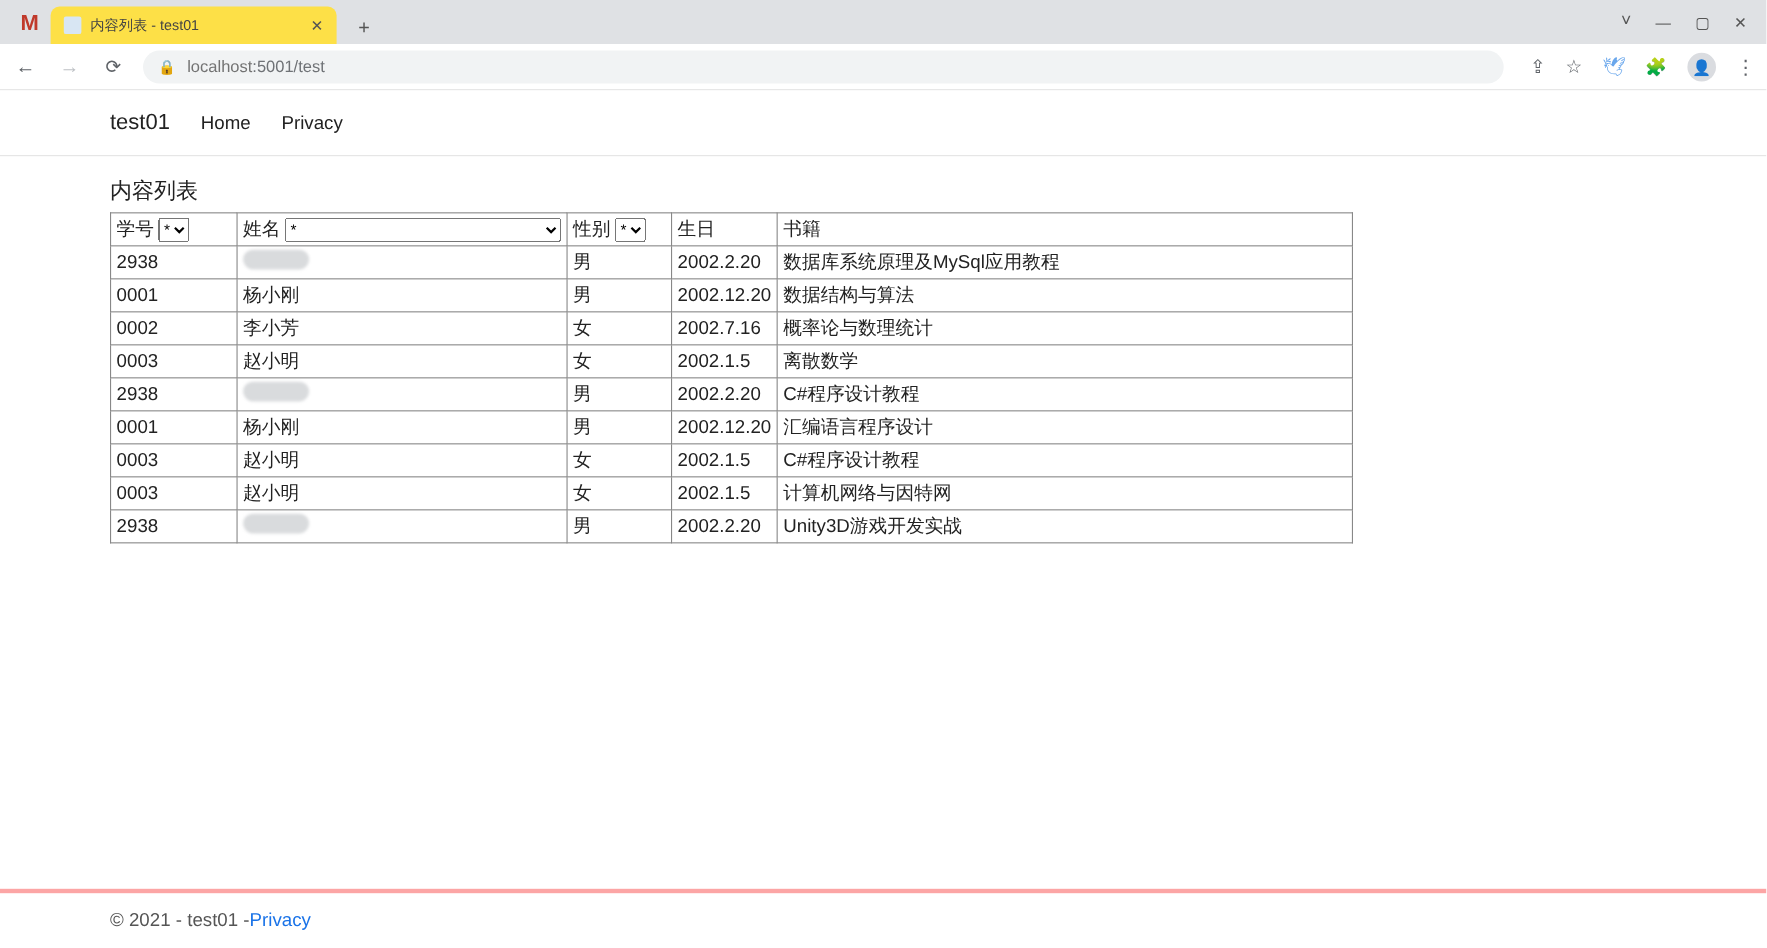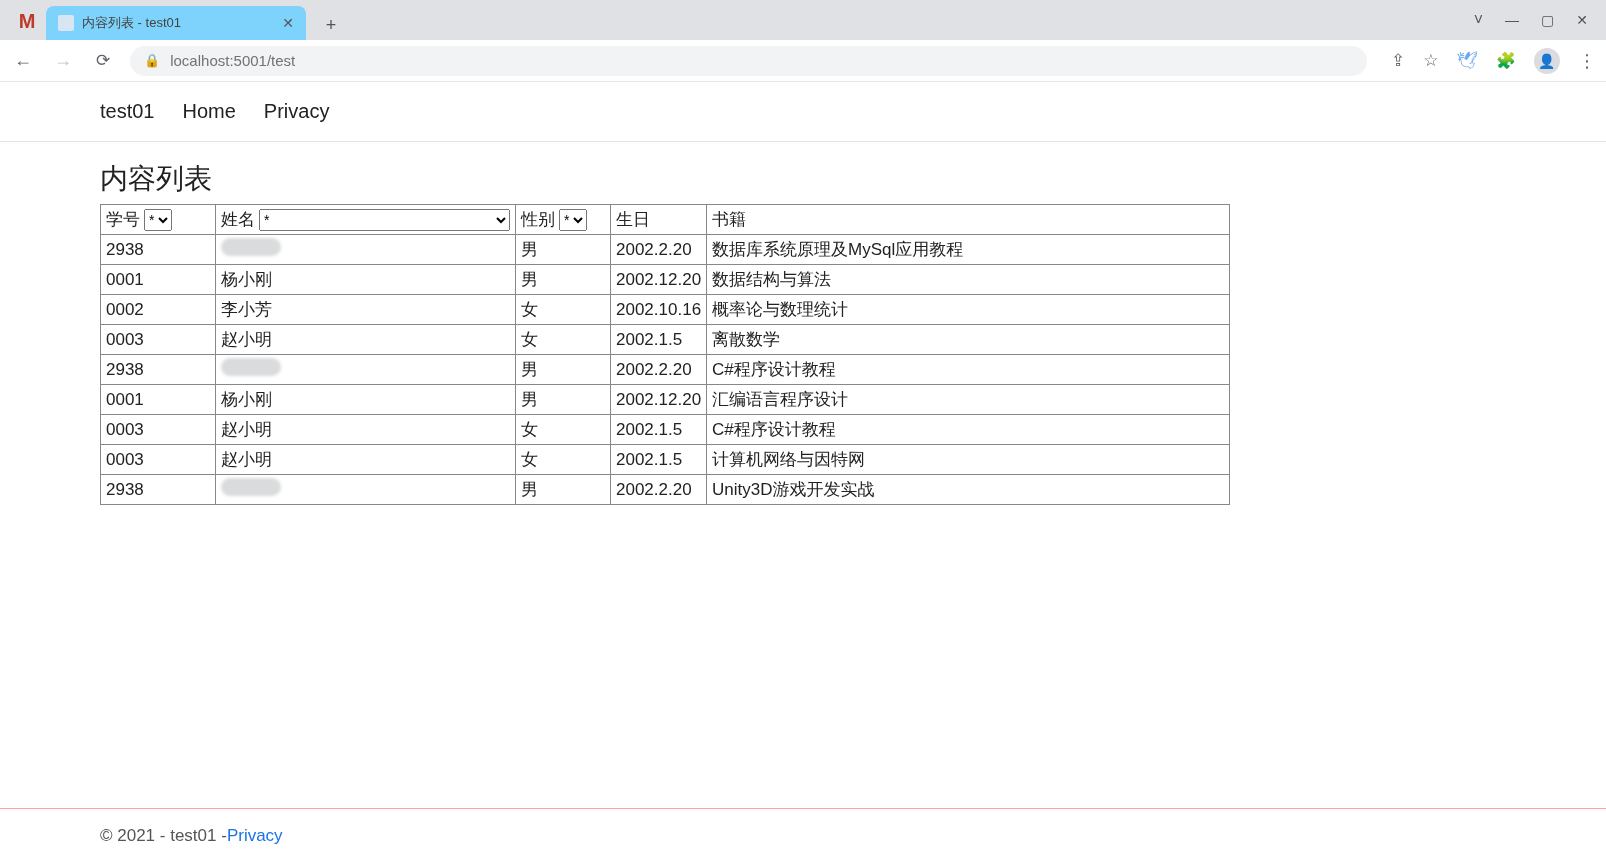--- a/index.html
+++ b/index.html
@@ -1,21 +1,21 @@
 <!DOCTYPE html>
 <html><head>
 <meta charset="utf-8">
 <style>
   * { box-sizing: border-box; margin: 0; padding: 0; }
   html, body { width: 100%; height: 100%; font-family: "Segoe UI", Arial, sans-serif; font-size: 16px; color: #222; background:#fff; }
   
   .chrome { width: 1606px; height: 862px; display:flex; flex-direction:column; background:#fff; }
   .tabstrip { height:40px; background:#dfe1e4; display:flex; align-items:flex-end; padding-left:8px; position:relative; }
   .tabstrip .favapp { width:38px; height:38px; display:flex; align-items:center; justify-content:center; font-weight:700; color:#c0392b; font-size:20px;}
-  .tab { height:34px; background:#7dd3fc; border-top-left-radius:8px; border-top-right-radius:8px; display:flex; align-items:center; padding:0 12px; min-width:260px; gap:8px; font-size:13px; color:#444; position:relative;}
+  .tab { height:34px; background:#fde047; border-top-left-radius:8px; border-top-right-radius:8px; display:flex; align-items:center; padding:0 12px; min-width:260px; gap:8px; font-size:13px; color:#444; position:relative;}
   .tab .favicon { width:16px; height:16px; background:#d8e6f3; border-radius:2px; display:inline-block;}
   .tab .close { margin-left:auto; font-size:14px; color:#555; cursor:pointer;}
   .newtab { width:30px; height:30px; display:flex; align-items:center; justify-content:center; font-size:18px; color:#555; margin-left:10px; cursor:pointer; border-radius:50%;}
   .win-controls { position:absolute; right:0; top:0; height:40px; display:flex; align-items:center; gap:22px; padding:0 18px; color:#555; }
   .win-controls span { cursor:pointer; font-size:14px;}
   .win-controls .chev { font-size:16px;}
   .addrrow { height:42px; background:#fff; border-bottom:1px solid #e5e5e5; display:flex; align-items:center; padding:0 10px; gap:14px; }
   .addrrow .navbtn { width:26px; height:26px; display:flex; align-items:center; justify-content:center; color:#5f6368; font-size:18px; cursor:pointer;}
   .addrrow .navbtn.disabled { color:#bfc2c6; cursor:default;}
   .addrrow .reload { font-size:17px; }
@@ -26,30 +26,30 @@
   .addr-right { display:flex; align-items:center; gap:18px; padding-left:10px; color:#5f6368;}
   .addr-right span { cursor:pointer; font-size:17px;}
   .addr-right .bird { color:#6aa7ec;}
   .addr-right .puzzle { font-size:16px;}
   .addr-right .avatar { width:26px; height:26px; border-radius:50%; background:#dadce0; display:flex; align-items:center; justify-content:center; font-size:14px;}
   .addr-right .kebab { font-size:18px;}
   
   .viewport { flex:1; overflow:auto; display:flex; flex-direction:column;}
   .navbar { height:60px; border-bottom:1px solid #e4e4e4; display:flex; align-items:center; padding:0 100px; gap:28px; font-size:18px;}
   .navbar .brand { font-size:20px; color:#222;}
-  .navbar a { color:#222; text-decoration:none; font-size:20px;}
+  .navbar a { color:#222; text-decoration:none; font-size:17px;}
   .content { padding:18px 100px 40px 100px; flex:1;}
-  .page-title { font-size:28px; font-weight:400; margin-bottom:6px;}
+  .page-title { font-size:20px; font-weight:400; margin-bottom:6px;}
   table.data { border-collapse:collapse; width:1130px; font-size:17px;}
   table.data th, table.data td { border:1px solid #888; padding:3px 5px; text-align:left; font-weight:400; vertical-align:middle;}
   table.data th { background:#fff;}
   .hdr-flex { display:flex; align-items:center; gap:4px;}
   select.tiny { font-size:14px; height:22px;}
   .redacted { display:inline-block; width:60px; height:18px; background:#d9dbdd; border-radius:10px; filter:blur(1.5px);}
-  .footer { height:54px; border-top:1px solid #fca5a5; display:flex; align-items:center; padding:0 100px; font-size:17px; color:#555;}
+  .footer { height:54px; border-top:4px solid #fca5a5; display:flex; align-items:center; padding:0 100px; font-size:17px; color:#555;}
   .footer a { color:#1a73e8; text-decoration:none;}
   
   col.c-id { width:115px;}
   col.c-name { width:300px;}
   col.c-sex { width:95px;}
   col.c-dob { width:92px;}
   col.c-book { width:auto;}
 </style>
 </head>
 <body>
@@ -152,21 +152,21 @@
               <td>0001</td>
               <td>杨小刚</td>
               <td>男</td>
               <td>2002.12.20</td>
               <td>数据结构与算法</td>
             </tr>
             <tr>
               <td>0002</td>
               <td>李小芳</td>
               <td>女</td>
-              <td>2002.10.16</td>
+              <td>2002.7.16</td>
               <td>概率论与数理统计</td>
             </tr>
             <tr>
               <td>0003</td>
               <td>赵小明</td>
               <td>女</td>
               <td>2002.1.5</td>
               <td>离散数学</td>
             </tr>
             <tr>

